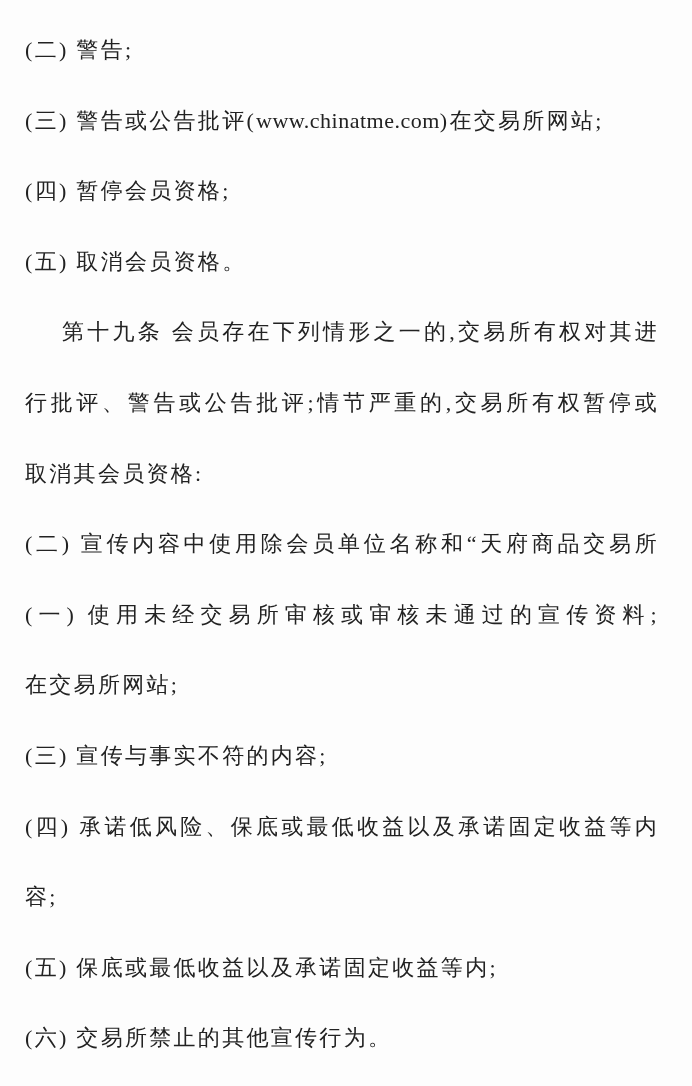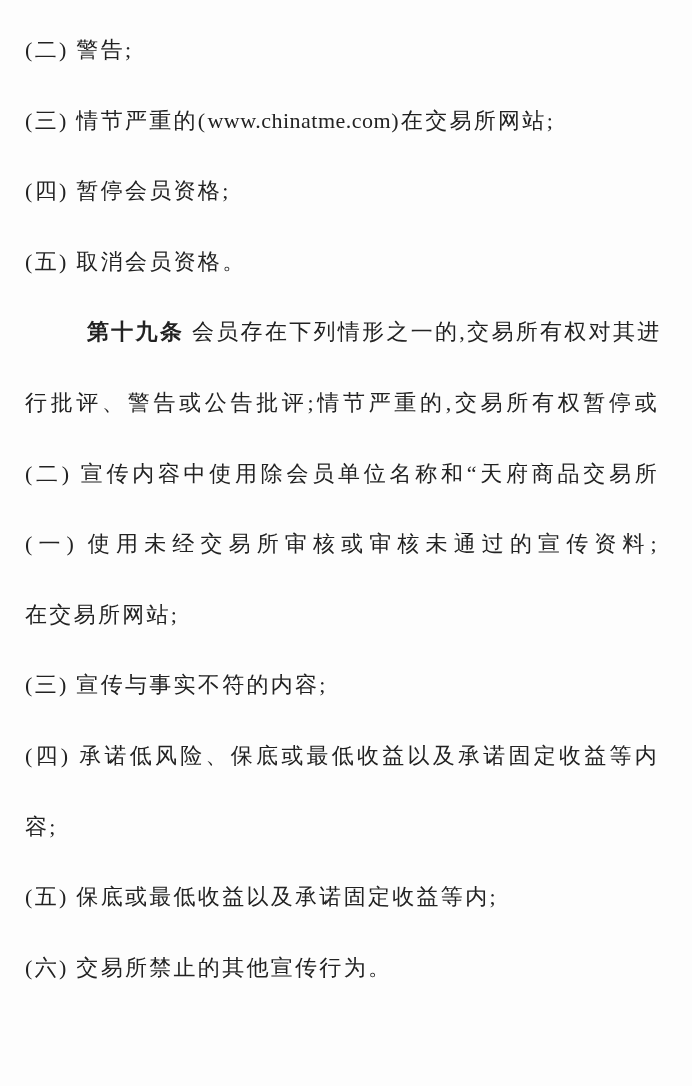--- a/index.html
+++ b/index.html
@@ -31,43 +31,43 @@
   
   .j {
     text-align: justify;
     text-align-last: justify;
   }
   
   .indent {
     padding-left: 37px;
   }
   .b {
-    font-weight: 700;
-    margin-left: 25px;
+    font-weight: 400;
   }
   .latin {
     letter-spacing: 0.5px;
   }
 </style>
 </head>
 <body>
 
 <div class="page">
   <p class="line">(二) 警告;</p>
 
-  <p class="line"><span>(三) 情节严重的(</span><span class="latin">www.chinatme.com</span><span>)在交易所网站;</span></p>
+  <p class="line"><span>(三) 警告或公告批评(</span><span class="latin">www.chinatme.com</span><span>)在交易所网站;</span></p>
 
   <p class="line">(四) 暂停会员资格;</p>
 
   <p class="line">(五) 取消会员资格。</p>
 
   <p class="line j indent"><span class="b">第十九条</span><span> 会员存在下列情形之一的,交易所有权对其进</span></p>
 
   <p class="line j">行批评、警告或公告批评;情节严重的,交易所有权暂停或</p>
 
+  <p class="line">取消其会员资格:</p>
 
   <p class="line j">(二) 宣传内容中使用除会员单位名称和“天府商品交易所</p>
 
   <p class="line j">(一) 使用未经交易所审核或审核未通过的宣传资料;</p>
 
 
   <p class="line">在交易所网站;</p>
 
   <p class="line">(三) 宣传与事实不符的内容;</p>
 

